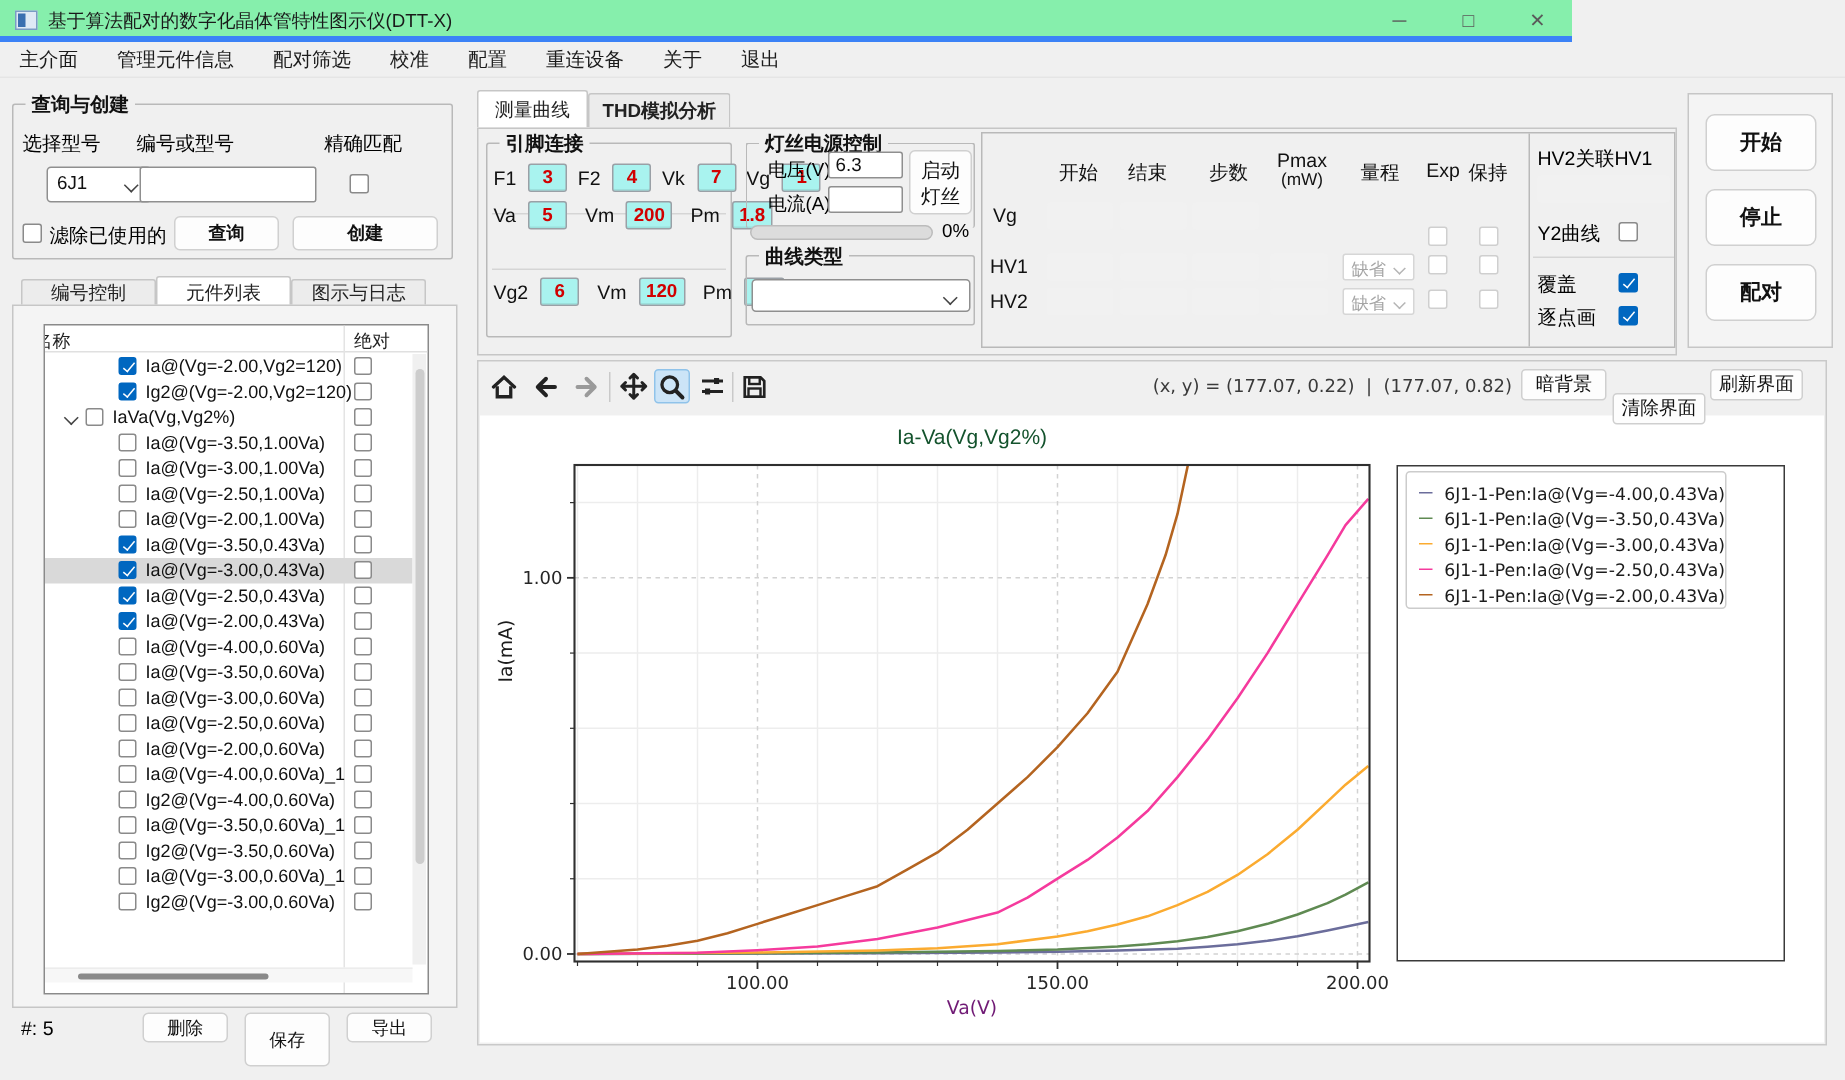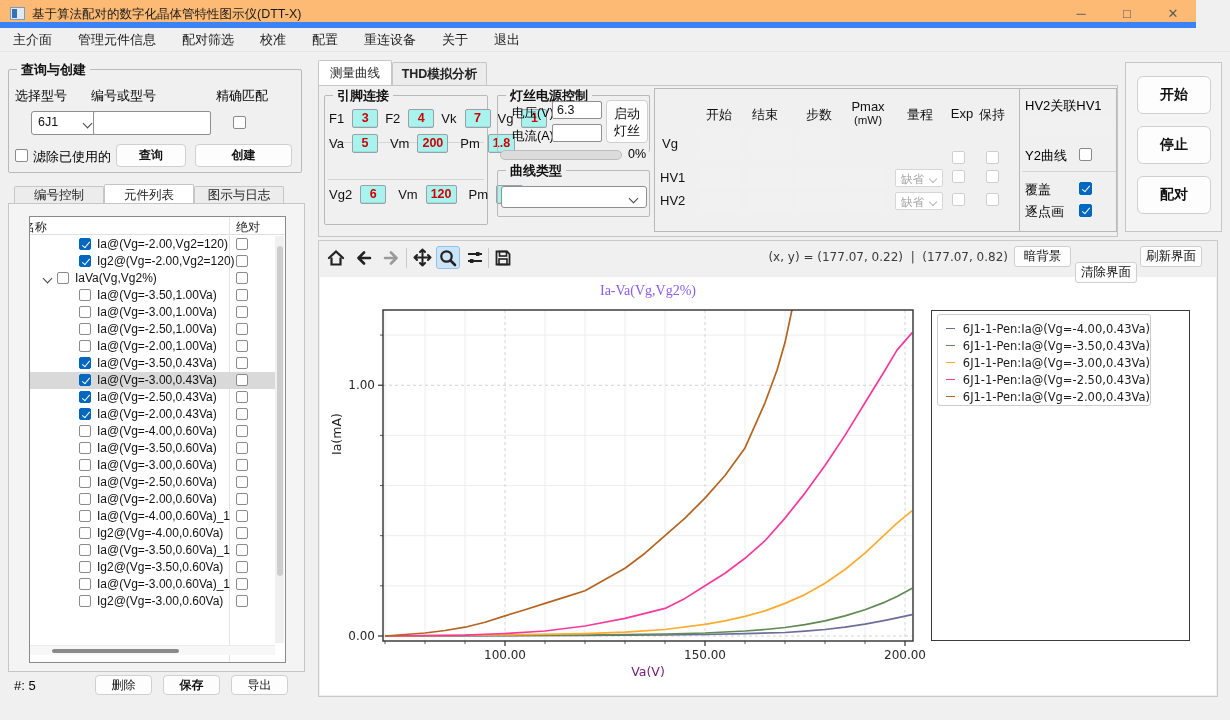--- a/index.html
+++ b/index.html
@@ -1,20 +1,20 @@
 <!DOCTYPE html>
 <html><head>
 <meta charset="utf-8">
 <style>
   * { margin:0; padding:0; box-sizing:border-box; }
   html,body { width:1230px; height:720px; font-family:"Liberation Sans","DejaVu Sans",sans-serif; background:#f0f0f0; overflow:hidden; }
   .app { position:absolute; left:0; top:0; width:1230px; height:720px; background:#f0f0f0; }
   .abs { position:absolute; }
   
-  .titlebar { position:absolute; left:0; top:0; width:1196px; height:28px; background:#fdba74; border-bottom:6px solid #3b82f6; }
+  .titlebar { position:absolute; left:0; top:0; width:1048px; height:28px; background:#86efac; border-bottom:4px solid #3b82f6; }
   .app-icon { position:absolute; left:10px; top:7px; width:15px; height:13px; background:#dfe9f5; border:1px solid #7a9cc4; }
   .app-icon::after { content:""; position:absolute; left:1px; top:1px; width:5px; height:9px; background:#3a6fb0; }
   .title-text { position:absolute; left:32px; top:6px; font-size:12.5px; color:#1a1a1a; }
   .win-btn { position:absolute; top:0; width:46px; height:28px; text-align:center; line-height:28px; color:#5a5a5a; font-size:13px; }
   .menubar { position:absolute; left:0; top:28px; width:1230px; height:24px; border-bottom:1px solid #e5e5e5; display:flex; align-items:center; }
   .menu-item { padding:0 13px; font-size:13px; color:#1b1b1b; height:24px; line-height:24px; }
   
   .groupbox { position:absolute; border:1px solid #b9b9b9; border-radius:2px; }
   .groupbox > .gb-title { position:absolute; top:-9px; left:8px; background:#f0f0f0; padding:0 4px; font-size:13px; font-weight:bold; color:#111; }
   .btn { background:#fdfdfd; border:1px solid #d0d0d0; border-radius:4px; font-size:12px; color:#111; display:flex; align-items:center; justify-content:center; }
@@ -63,21 +63,21 @@
   .sweep-h { position:absolute; text-align:center; font-size:13px; color:#111; }
   .row-label { position:absolute; font-size:13px; color:#111; }
   .cb.dim { border-color:#cfcfcf; }
   
   .chart-panel { position:absolute; left:318px; top:240px; width:900px; height:457px; border:1px solid #c9c9c9; background:#f0f0f0; }
   .chart-canvas { position:absolute; left:320px; top:277px; width:896px; height:418px; background:#fff; }
   .tool-btn { position:absolute; top:246px; width:24px; height:23px; display:flex; align-items:center; justify-content:center; border-radius:3px; }
   .tool-btn.active { background:#cce4f7; border:1px solid #90c3ea; }
   .coord-text { position:absolute; top:250px; right:222px; font-size:12px; color:#3a3a3a; white-space:pre; font-family:"DejaVu Sans",sans-serif; }
   .chart-btn { position:absolute; top:246px; height:21px; background:#fdfdfd; border:1px solid #cfcfcf; border-radius:3px; font-size:12.5px; color:#111; display:flex; align-items:center; justify-content:center; }
-  .plot-title { position:absolute; left:383px; top:283px; width:530px; text-align:center; font-size:14px; color:#8b5cf6; font-family:Liberation Serif, serif; }
+  .plot-title { position:absolute; left:383px; top:283px; width:530px; text-align:center; font-size:14px; color:#14532d; font-family:Liberation Sans, sans-serif; }
   .xlabel { position:absolute; left:383px; top:664px; width:530px; text-align:center; font-size:12.5px; color:#701a75; font-family:"DejaVu Sans",sans-serif; }
   .ylabel { position:absolute; left:329px; top:455px; font-size:12.5px; color:#1c1c1c; transform:rotate(-90deg); transform-origin:left top; font-family:"DejaVu Sans",sans-serif; }
   .right-box { position:absolute; left:931px; top:310px; width:259px; height:331px; border:1.4px solid #3a3a3a; background:#fff; }
   .legend { position:absolute; left:937px; top:314px; width:214px; height:92px; background:#fff; border:1px solid #cccccc; border-radius:3px; padding:5px 0 0 8px; }
   .legend-row { height:17px; display:flex; align-items:center; }
   .legend-swatch { width:24px; height:0; border-top:1.8px solid #000; margin-right:8px; }
   .legend-label { font-size:11.5px; color:#1c1c1c; font-family:"DejaVu Sans",sans-serif; white-space:nowrap; }
   
   .progress { position:absolute; left:500px; top:150px; width:122px; height:10px; background:#dcdcdc; border:1px solid #bcbcbc; border-radius:5px; }
   svg text { font-family:"DejaVu Sans",sans-serif; }
@@ -299,21 +299,21 @@
           <div class="thumb"></div>
         </div>
       <div class="hscroll">
           <div class="thumb"></div>
         </div>
     </div>
   </div>
 
   <span class="abs" style="left:14px; top:678px; font-size:13px;">#: 5</span>
   <div class="btn abs" style="left:95px; top:675px; width:57px; height:20px;">删除</div>
-  <div class="btn abs" style="left:163px; top:675px; width:57px; height:20px;font-weight:bold;">保存</div>
+  <div class="btn abs" style="left:163px; top:675px; width:57px; height:36px;">保存</div>
   <div class="btn abs" style="left:231px; top:675px; width:57px; height:20px;">导出</div>
 
   <div class="abs">
 
   <div class="tab main-tab active">测量曲线</div>
       <div class="tab main-tab">THD模拟分析</div>
     </div>
   <div class="abs" style="left:318px; top:85px; width:800px; height:152px; border:1px solid #c6c6c6; background:#f0f0f0;"></div>
 
   <div class="groupbox" style="left:324px; top:95px; width:164px; height:130px;">

